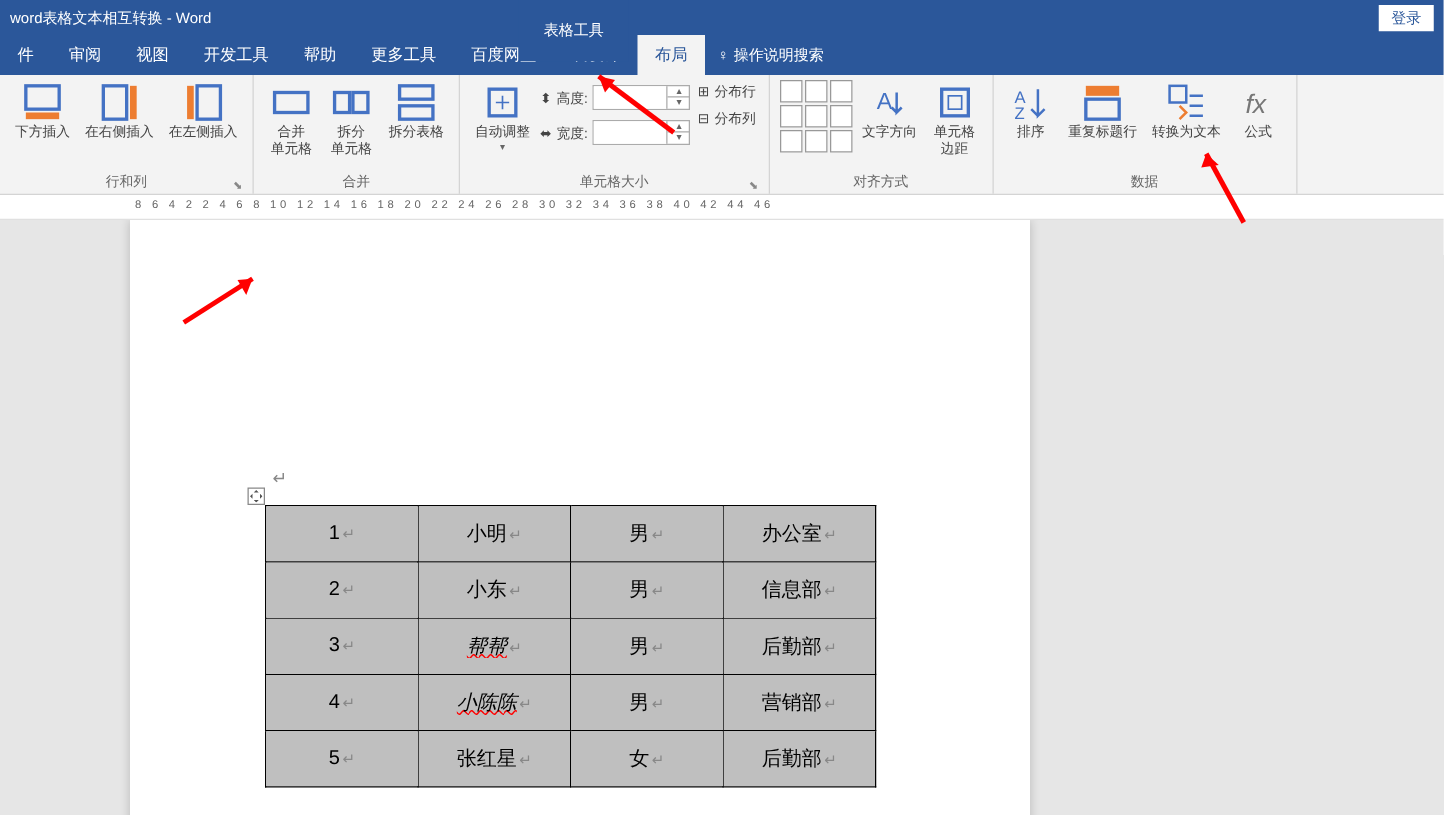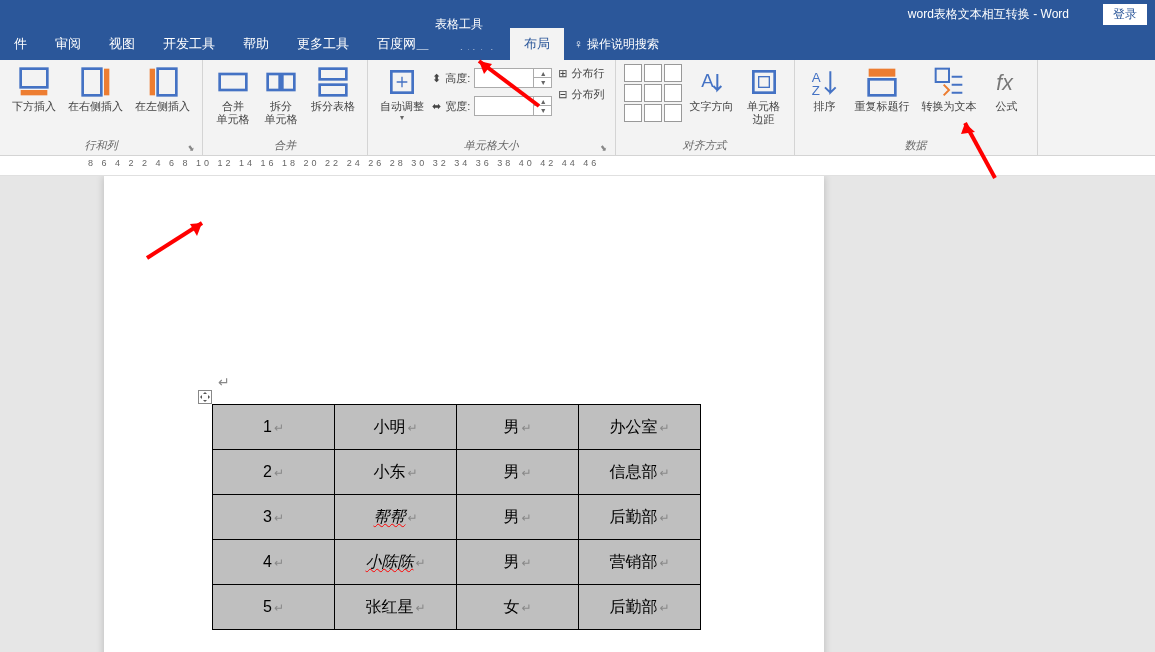--- a/index.html
+++ b/index.html
@@ -1,52 +1,52 @@
 <!DOCTYPE html>
 <html><head>
   <meta charset="utf-8">
   <style>
     * { margin: 0; padding: 0; box-sizing: border-box; font-family: "Microsoft YaHei", sans-serif; }
     body { background: #fff; width: 1155px; height: 652px; overflow: hidden; position: relative; }
     
-    .titlebar { background: #2b579a; height: 28px; display: flex; align-items: center; padding: 0 8px; color: #fff; font-size: 12px; text-align: right; }
+    .titlebar { background: #2b579a; height: 28px; display: flex; align-items: center; padding: 0 8px; color: #fff; font-size: 12px; }
     .titlebar .title { flex: 1; }
     .titlebar .context-tab { position: absolute; left: 415px; top: 0; background: #2b579a; color: #fff; padding: 16px 20px; font-size: 12px; }
     .titlebar .login-btn { background: #fff; color: #2b579a; padding: 2px 10px; font-size: 12px; cursor: pointer; margin-left: 34px; }
     
     .menubar { background: #2b579a; height: 32px; display: flex; align-items: center; font-size: 13px; color: #fff; }
     .menubar .tab { padding: 0 14px; height: 32px; display: flex; align-items: center; cursor: pointer; }
     .menubar .tab.active { background: #f3f3f3; color: #2b579a; }
     .menubar .tab.design { color: #fff; font-family: Liberation Serif, serif; }
     .menubar .search { display: flex; align-items: center; margin-left: 10px; color: #fff; font-size: 12px; }
     .menubar .search-icon { margin-right: 4px; }
     
     .ribbon { background: #f3f3f3; height: 96px; display: flex; border-bottom: 1px solid #d4d4d4; }
     .ribbon-group { border-right: 1px solid #d4d4d4; display: flex; flex-direction: column; padding: 4px 8px 0; }
     .ribbon-group-content { flex: 1; display: flex; align-items: flex-start; gap: 4px; }
-    .ribbon-group-label { text-align: center; font-size: 11px; color: #666; padding: 2px 0; position: relative; font-style: italic; }
+    .ribbon-group-label { text-align: center; font-size: 11px; color: #666; padding: 2px 0; position: relative; }
     .ribbon-dialog-launcher { position: absolute; right: 0; bottom: 2px; font-size: 9px; color: #888; cursor: pointer; }
     .ribbon-btn { display: flex; flex-direction: column; align-items: center; justify-content: center; padding: 2px 4px; cursor: pointer; font-size: 11px; color: #444; text-align: center; }
     .ribbon-btn .icon { width: 20px; height: 20px; display: flex; align-items: center; justify-content: center; margin-bottom: 2px; }
     .ribbon-btn-lg .icon { width: 32px; height: 32px; }
     .ribbon-btn-lg { min-width: 44px; }
     .ribbon-btn .label { line-height: 1.2; }
     
     .size-row { display: flex; align-items: center; gap: 4px; font-size: 11px; color: #444; margin: 4px 0; }
     .size-row .spinner { width: 78px; height: 20px; border: 1px solid #ababab; background: #fff; display: flex; }
     .size-row .spinner input { border: none; width: 58px; font-size: 11px; padding: 0 4px; outline: none; }
     .size-row .spinner .btns { display: flex; flex-direction: column; border-left: 1px solid #ababab; }
     .size-row .spinner .btns div { height: 9px; width: 18px; font-size: 7px; text-align: center; line-height: 9px; color: #666; cursor: pointer; }
     .size-row .spinner .btns div:first-child { border-bottom: 1px solid #ababab; }
     
     .align-grid { display: grid; grid-template-columns: repeat(3, 18px); grid-template-rows: repeat(3, 18px); gap: 2px; }
     .align-grid div { border: 1px solid #999; cursor: pointer; background: #fff; }
     
     .ruler-area { background: #fff; height: 20px; position: relative; border-bottom: 1px solid #e0e0e0; }
-    .ruler-h { position: absolute; left: 88px; top: 2px; font-size: 9px; color: #666; display: flex; gap: 2px; white-space: nowrap; letter-spacing: 3px; }
+    .ruler-h { position: absolute; left: 108px; top: 2px; font-size: 9px; color: #666; display: flex; gap: 2px; white-space: nowrap; letter-spacing: 3px; }
     
     .doc-area { background: #e6e6e6; height: 476px; position: relative; overflow: hidden; }
     .page { position: absolute; left: 104px; top: 0; width: 720px; height: 652px; background: #fff; box-shadow: 0 0 8px rgba(0,0,0,0.2); }
     
     .table-handle { position: absolute; left: 198px; top: 214px; width: 14px; height: 14px; border: 1px solid #888; background: #fff; display: flex; align-items: center; justify-content: center; cursor: move; z-index: 5; }
     .table-handle svg { width: 10px; height: 10px; }
     
     .word-table { position: absolute; left: 212px; top: 228px; border-collapse: collapse; }
     .word-table td { border: 1px solid #000; width: 122px; height: 45px; background: #bfbfbf; text-align: center; font-size: 16px; color: #000; position: relative; }
     .cell-mark { font-size: 12px; color: #888; margin-left: 2px; }

